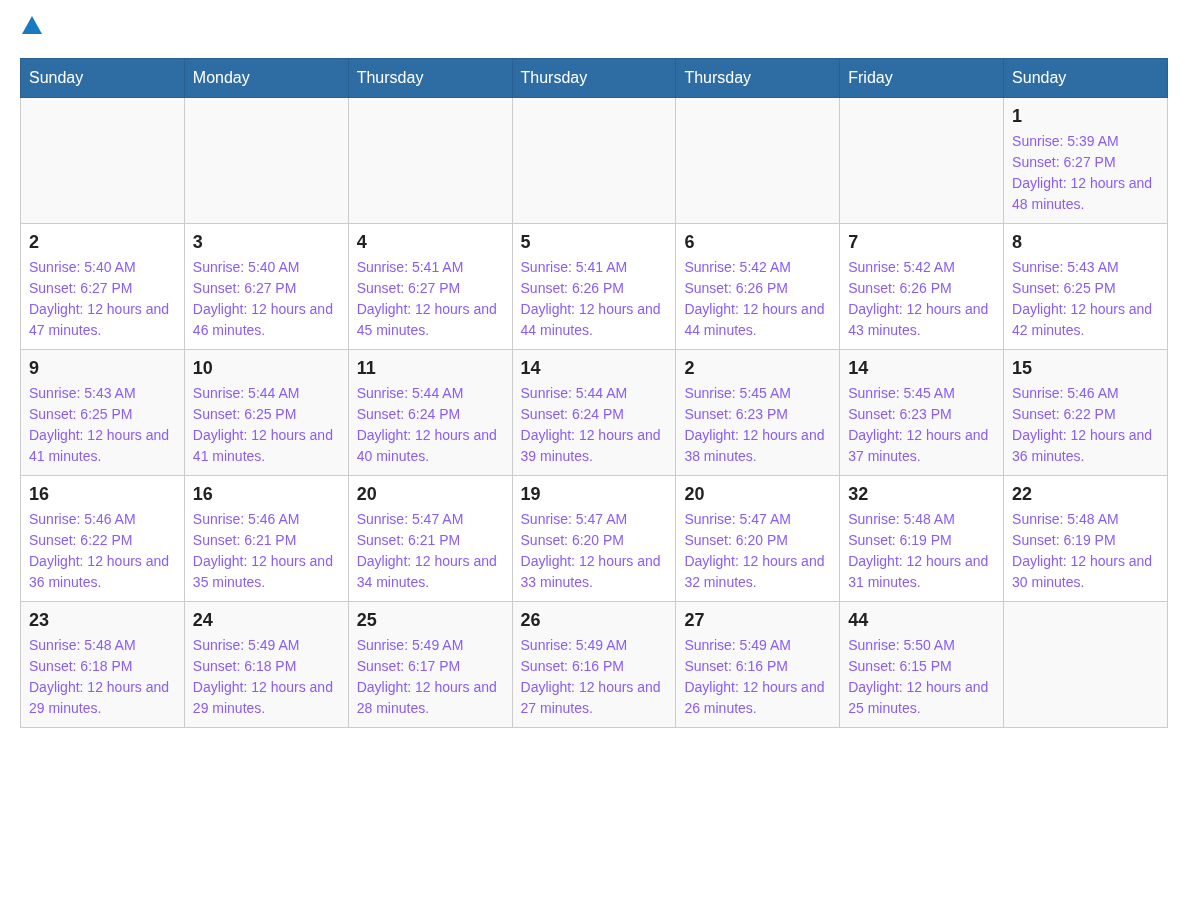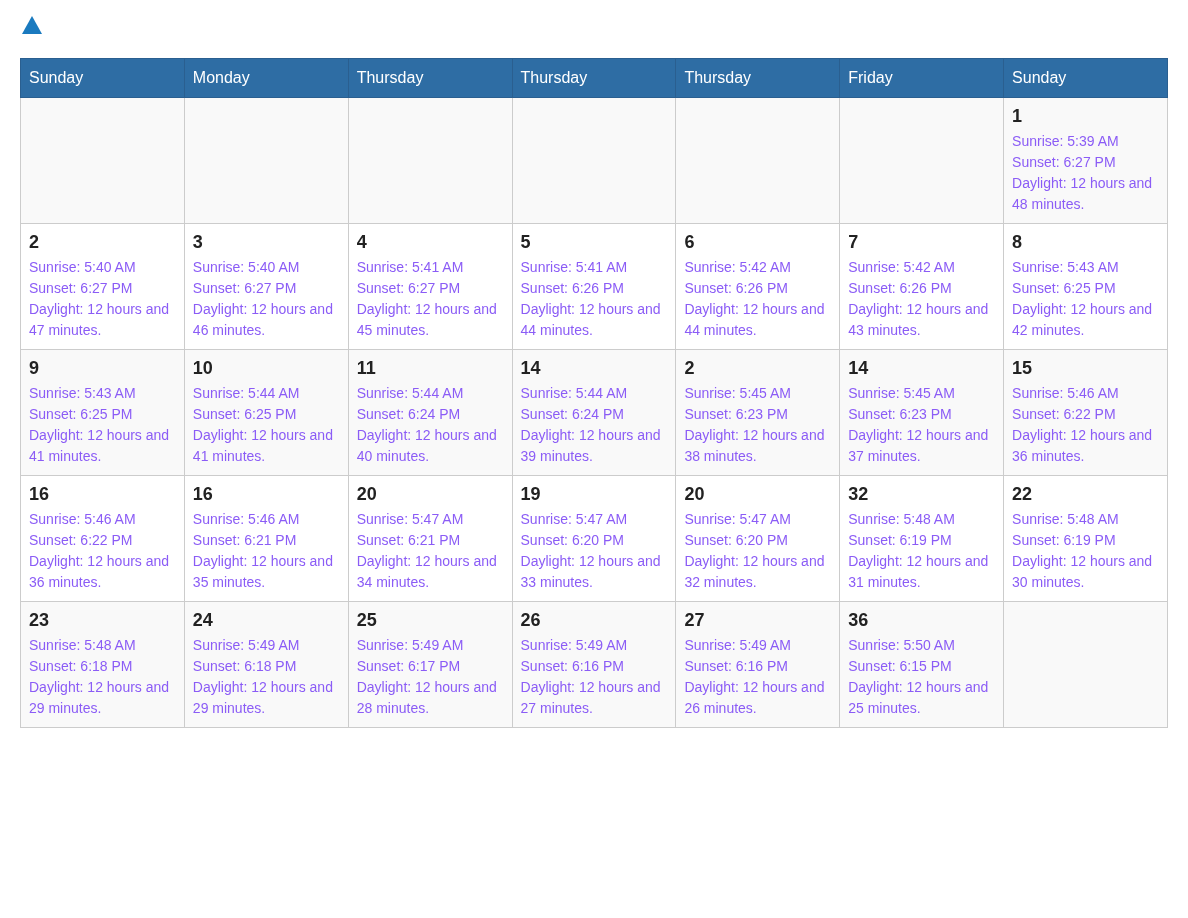--- a/index.html
+++ b/index.html
@@ -167,17 +167,17 @@
         <td><span class="day-number">20</span><span class="day-info">Sunrise: 5:47 AM<br>Sunset: 6:20 PM<br>Daylight: 12 hours and 32 minutes.</span></td>
         <td><span class="day-number">32</span><span class="day-info">Sunrise: 5:48 AM<br>Sunset: 6:19 PM<br>Daylight: 12 hours and 31 minutes.</span></td>
         <td><span class="day-number">22</span><span class="day-info">Sunrise: 5:48 AM<br>Sunset: 6:19 PM<br>Daylight: 12 hours and 30 minutes.</span></td>
       </tr>
       <tr>
         <td><span class="day-number">23</span><span class="day-info">Sunrise: 5:48 AM<br>Sunset: 6:18 PM<br>Daylight: 12 hours and 29 minutes.</span></td>
         <td><span class="day-number">24</span><span class="day-info">Sunrise: 5:49 AM<br>Sunset: 6:18 PM<br>Daylight: 12 hours and 29 minutes.</span></td>
         <td><span class="day-number">25</span><span class="day-info">Sunrise: 5:49 AM<br>Sunset: 6:17 PM<br>Daylight: 12 hours and 28 minutes.</span></td>
         <td><span class="day-number">26</span><span class="day-info">Sunrise: 5:49 AM<br>Sunset: 6:16 PM<br>Daylight: 12 hours and 27 minutes.</span></td>
         <td><span class="day-number">27</span><span class="day-info">Sunrise: 5:49 AM<br>Sunset: 6:16 PM<br>Daylight: 12 hours and 26 minutes.</span></td>
-        <td><span class="day-number">36</span><span class="day-info">Sunrise: 5:50 AM<br>Sunset: 6:15 PM<br>Daylight: 12 hours and 25 minutes.</span></td>
+        <td><span class="day-number">44</span><span class="day-info">Sunrise: 5:50 AM<br>Sunset: 6:15 PM<br>Daylight: 12 hours and 25 minutes.</span></td>
         <td class="empty-cell"></td>
       </tr>
     </tbody>
 </table>
 
 </body></html>

